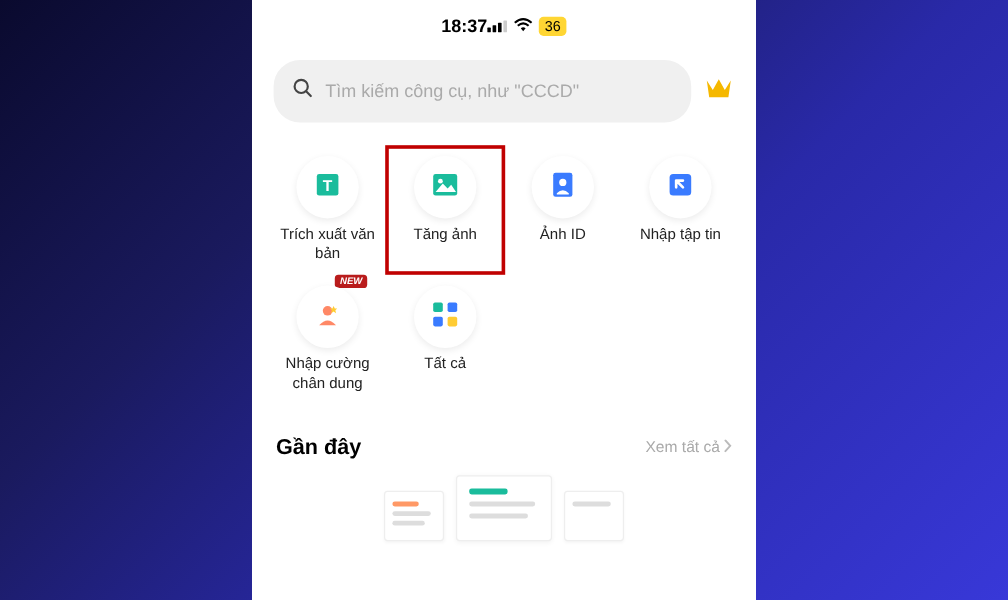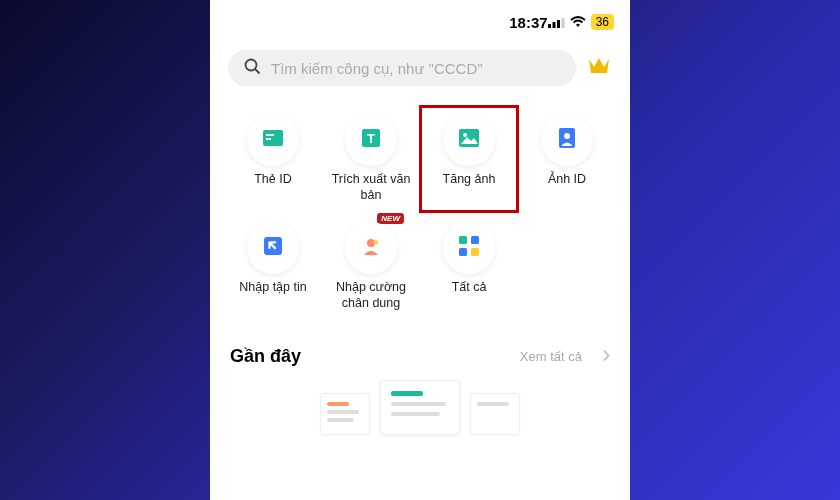--- a/index.html
+++ b/index.html
@@ -16,21 +16,21 @@
   .phone {
     width: 420px;
     height: 500px;
     background: #ffffff;
     display: flex;
     flex-direction: column;
   }
   .status-bar {
     height: 44px;
     display: flex;
-    justify-content: flex-end;
+    justify-content: center;
     align-items: center;
     padding: 0 16px;
     font-weight: 600;
     font-size: 15px;
     color: #000;
   }
   .status-right { display: flex; align-items: center; gap: 5px; }
   .battery {
     background: #ffd633;
     border-radius: 4px;
@@ -42,21 +42,21 @@
   .search-row {
     display: flex;
     align-items: center;
     gap: 10px;
     padding: 6px 18px 14px 18px;
   }
   .search-box {
     flex: 1;
     background: #f0f0f0;
     border-radius: 22px;
-    height: 36px;
+    height: 52px;
     display: flex;
     align-items: center;
     padding: 0 16px;
     gap: 10px;
   }
   .search-box input {
     border: none;
     background: transparent;
     outline: none;
     font-size: 15px;
@@ -111,21 +111,21 @@
     padding: 1px 4px;
     border-radius: 3px;
     font-style: italic;
   }
   .section-row {
     display: flex;
     justify-content: space-between;
     padding: 16px 20px 8px 20px;
   }
   .section-title { font-size: 18px; font-weight: 700; color: #000; }
-  .see-all { font-size: 13px; color: #aaa; display: flex; align-items: center; gap: 21px; }
+  .see-all { font-size: 13px; color: #aaa; display: flex; align-items: center; gap: 3px; }
   .recent-art {
     display: flex;
     justify-content: center;
     align-items: flex-end;
     gap: 10px;
     padding: 20px 0 0 0;
     height: 60px;
   }
   .doc-small {
     width: 50px; height: 42px; background: #fff; border: 1px solid #eee;
@@ -184,32 +184,20 @@
     <span>
       <svg width="26" height="22" viewBox="0 0 26 22">
           <path d="M3 4 L8 12 L13 3 L18 12 L23 4 L21 18 L5 18 Z" fill="#f5b800"></path>
         </svg>
     </span>
   </div>
 
   <div class="tool-grid">
 
 
-    <div class="tool-item">
-      <div class="tool-icon-circle">
-        <span>
-          <svg width="26" height="26" viewBox="0 0 26 26">
-              <rect x="3" y="5" width="20" height="16" rx="2" fill="#1abc9c"></rect>
-              <rect x="6" y="9" width="8" height="2" fill="#fff"></rect>
-              <rect x="6" y="13" width="5" height="2" fill="#fff"></rect>
-            </svg>
-        </span>
-      </div>
-      <span class="tool-label">Thẻ ID</span>
-    </div>
 
     <div class="tool-item">
       <div class="tool-icon-circle">
         <span>
           <svg width="26" height="26" viewBox="0 0 26 26">
               <rect x="4" y="4" width="18" height="18" rx="2" fill="#1abc9c"></rect>
               <text x="13" y="18" text-anchor="middle" font-size="13" font-weight="700" fill="#fff">T</text>
             </svg>
         </span>
       </div>

